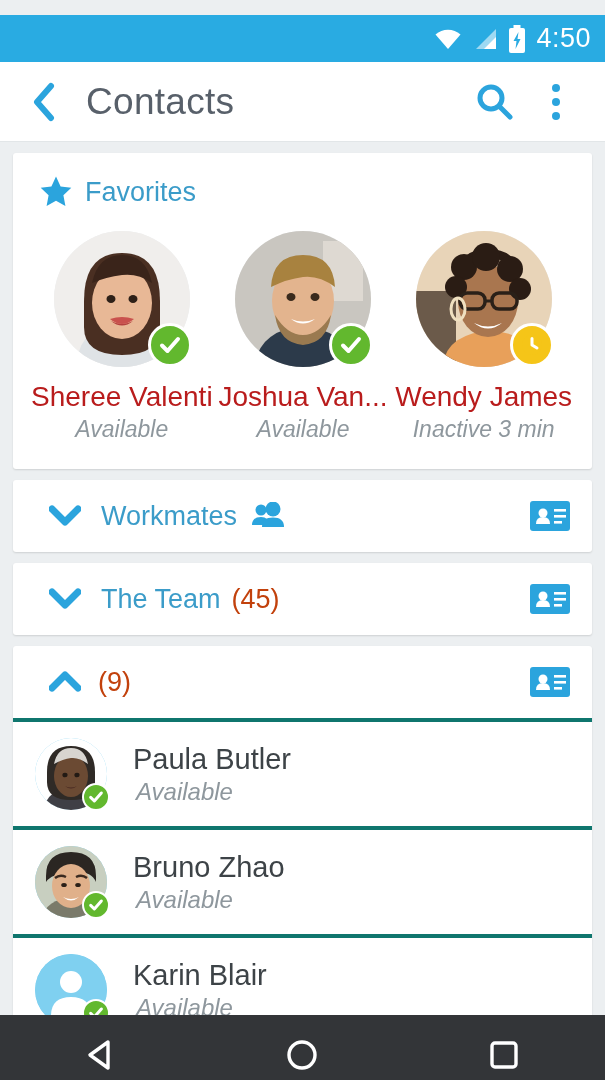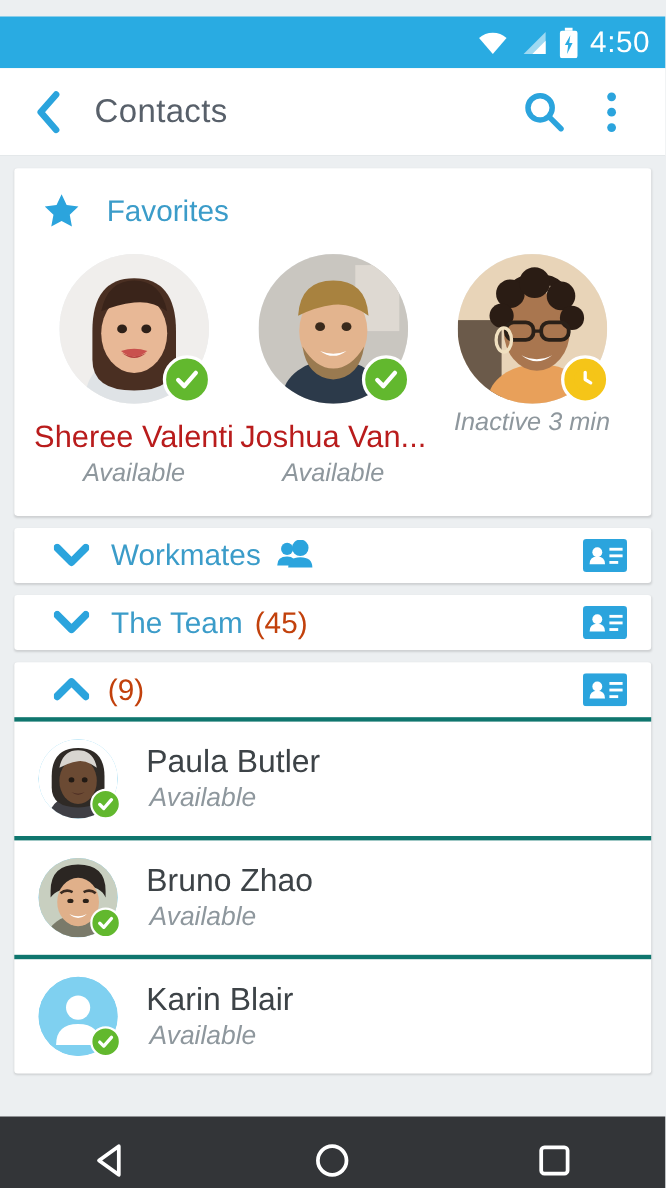--- a/index.html
+++ b/index.html
@@ -21,38 +21,38 @@
   .sb-time { color:#fff; font-size:27px; letter-spacing:.5px; }
 
   
   .appbar {
     height:80px; background:#fff;
     display:flex; align-items:center; padding:0 18px 0 26px;
     border-bottom:1px solid #e2e6e8;
   }
   .back-chevron { width:34px; display:flex; align-items:center; justify-content:center; }
   .appbar-title {
-    flex:1; font-size:30px; color:#58606a; font-weight:400;
+    flex:1; font-size:37px; color:#58606a; font-weight:400;
     margin-left:26px; letter-spacing:.3px;
   }
   .appbar-action { width:62px; display:flex; align-items:center; justify-content:center; }
   .dots { display:flex; flex-direction:column; gap:6px; align-items:center; }
   .dots i { width:8px; height:8px; border-radius:50%; background:#2ba4dd; display:block; }
 
   
   .content { height:873px; overflow:hidden; padding:11px 0 0 0; }
 
   .card {
     background:#fff; margin:0 13px 11px 13px;
     border-radius:3px;
     box-shadow:0 1px 2px rgba(0,0,0,.13);
   }
 
   
-  .fav-header { display:flex; align-items:center; padding:22px 0 0 26px; gap:24px; }
+  .fav-header { display:flex; align-items:center; padding:22px 0 0 26px; gap:12px; }
   .fav-title { font-size:27px; color:#3b9cc9; }
   .fav-row { display:flex; padding:22px 18px 26px 18px; }
   .fav-item { flex:1; display:flex; flex-direction:column; align-items:center; }
   .fav-avatar-wrap { position:relative; width:136px; height:136px; }
   .fav-avatar {
     width:136px; height:136px; border-radius:50%;
     overflow:hidden; background:#eceff1; position:relative;
   }
   .badge {
     position:absolute; right:-2px; bottom:0;
@@ -61,21 +61,21 @@
     border:3px solid #fff;
   }
   .badge.available { background:#62b82e; }
   .badge.away { background:#f5c518; }
   .fav-name { font-size:28px; color:#b91c1c; margin-top:14px; white-space:nowrap; }
   .fav-status { font-size:23px; color:#8e979d; font-style:italic; margin-top:3px; }
 
   
   .group-row {
     display:flex; align-items:center;
-    height:50px; padding:0 22px 0 36px;
+    height:72px; padding:0 22px 0 36px;
   }
   .group-caret { width:38px; display:flex; align-items:center; }
   .group-label { font-size:27px; color:#3b9cc9; margin-left:14px; }
   .group-count { font-size:27px; color:#c2410c; margin-left:11px; }
   .group-inline-icon { margin-left:14px; display:flex; align-items:center; }
   .group-spacer { flex:1; }
   .card-icon { display:flex; align-items:center; }
 
   
   .contact-row {
@@ -241,20 +241,21 @@
                 <ellipse cx="42" cy="78" rx="7" ry="11" fill="none" stroke="#f0e0c0" stroke-width="3"></ellipse>
               </svg>
             </div>
             <span class="badge away">
               <svg width="24" height="24" viewBox="0 0 24 24">
                   <circle cx="12" cy="12" r="10" fill="#f5c518"></circle>
                   <path d="M12 5.5 L12 12 L17 15" stroke="#fff" stroke-width="3" fill="none" stroke-linecap="round" stroke-linejoin="round"></path>
                 </svg>
             </span>
           </div>
+          <div class="fav-name">Wendy James</div>
           <div class="fav-status">Inactive 3 min</div>
         </div>
 
       </div>
     </div>
 
     <div class="card">
       <div class="group-row">
         <span class="group-caret">
           <svg width="32" height="22" viewBox="0 0 32 22">

